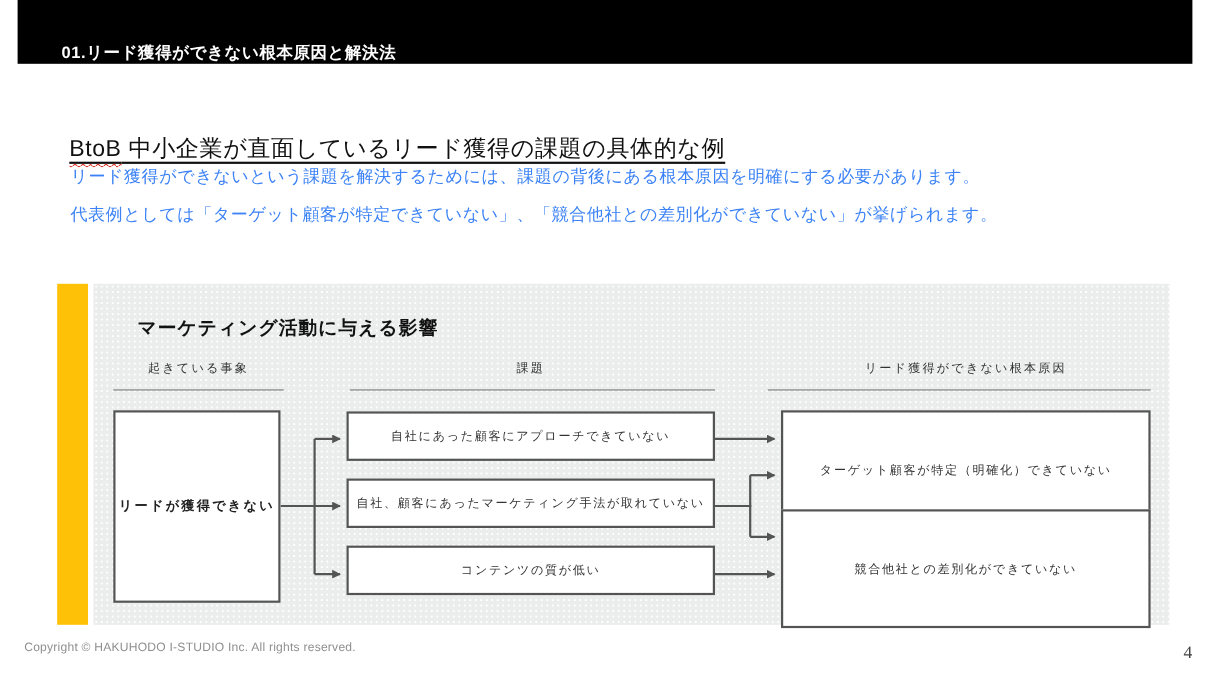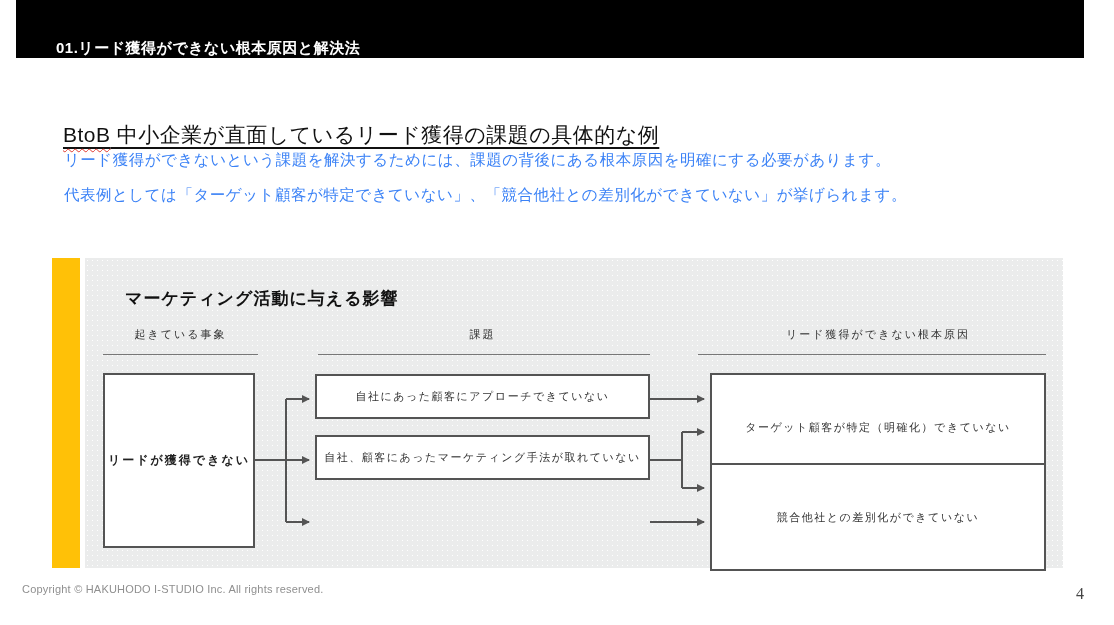--- a/index.html
+++ b/index.html
@@ -191,20 +191,21 @@
     </g>
   </svg>
 
   <div class="dbox cause-box">
     <span>リードが</span>
     <span>獲得できない</span>
   </div>
 
   <div class="dbox issue-box i1">自社にあった顧客にアプローチできていない</div>
   <div class="dbox issue-box i2">自社、顧客にあったマーケティング手法が取れていない</div>
+  <div class="dbox issue-box i3">コンテンツの質が低い</div>
 
   <div class="dbox impact-box m1">ターゲット顧客が特定（明確化）できていない</div>
   <div class="dbox impact-box m2">競合他社との差別化ができていない</div>
 
   <div class="footer-copyright">Copyright © HAKUHODO I-STUDIO Inc. All rights reserved.</div>
   <div class="page-number">4</div>
 
 </div>
 
 </body></html>

